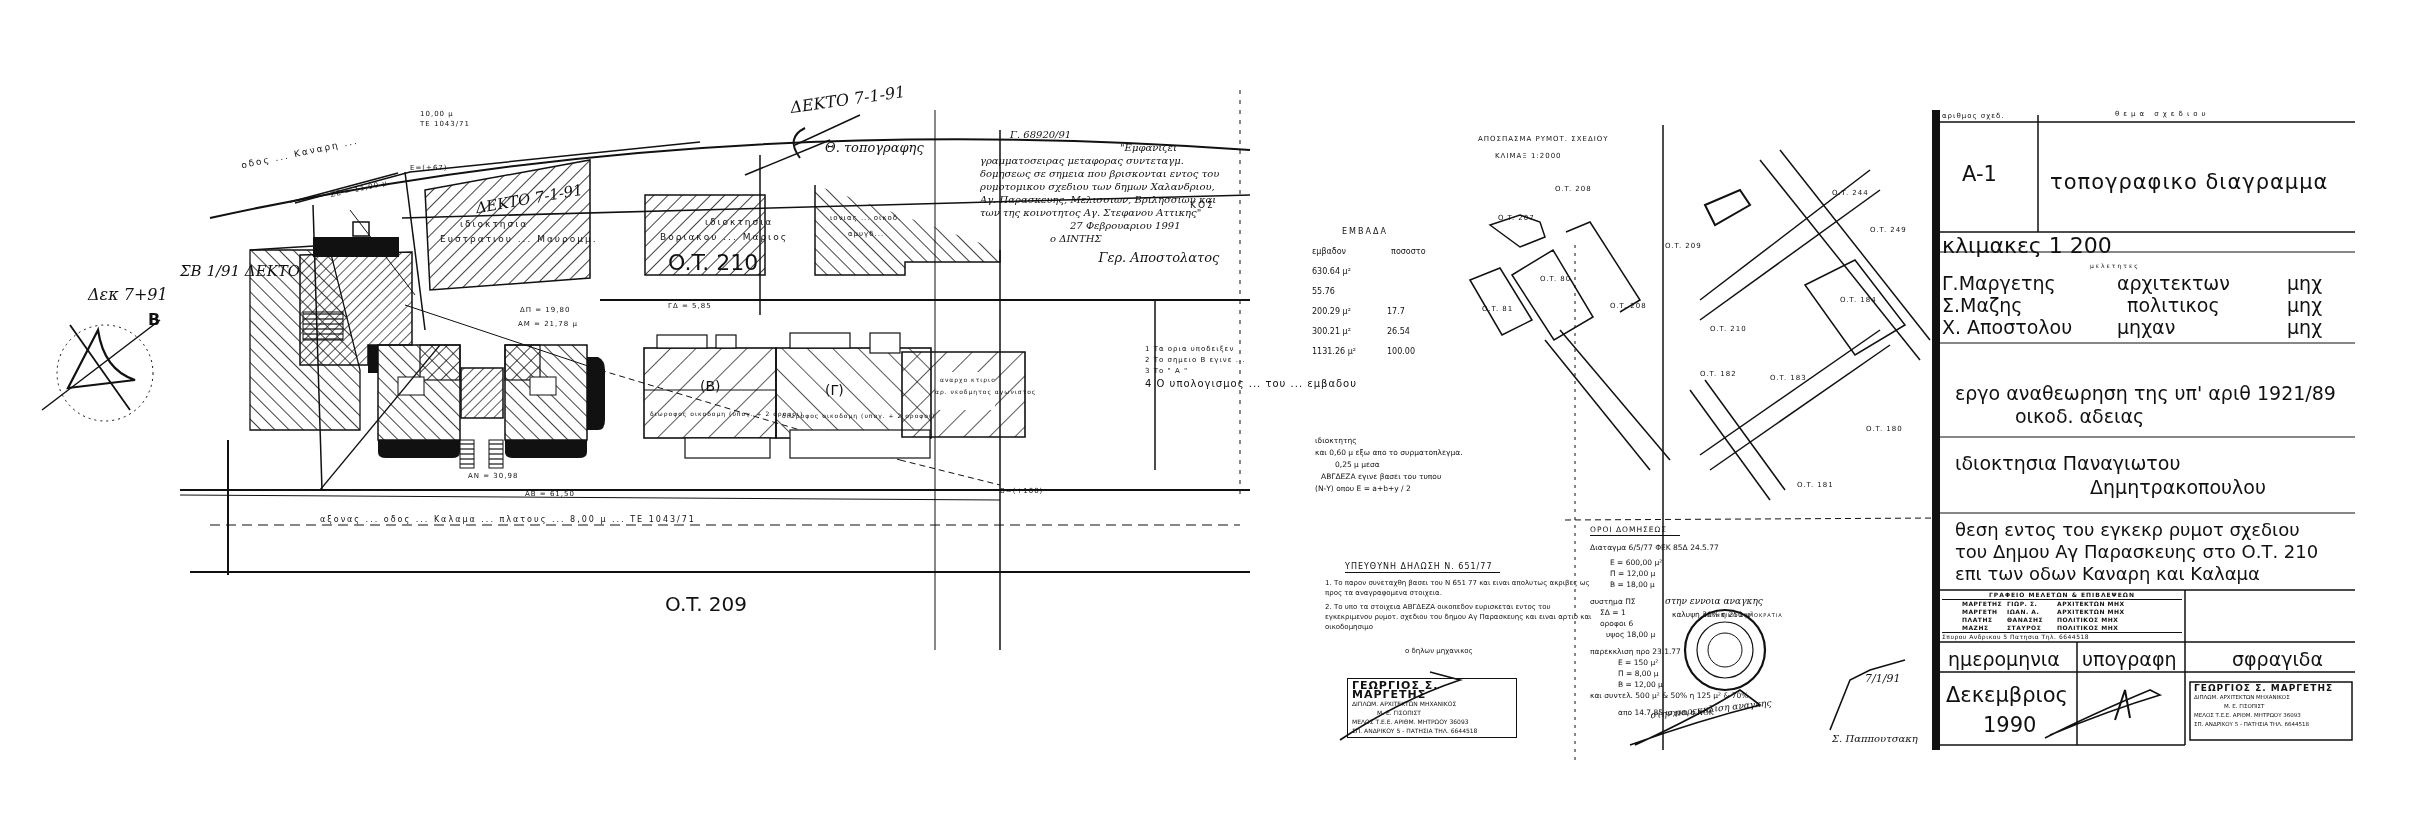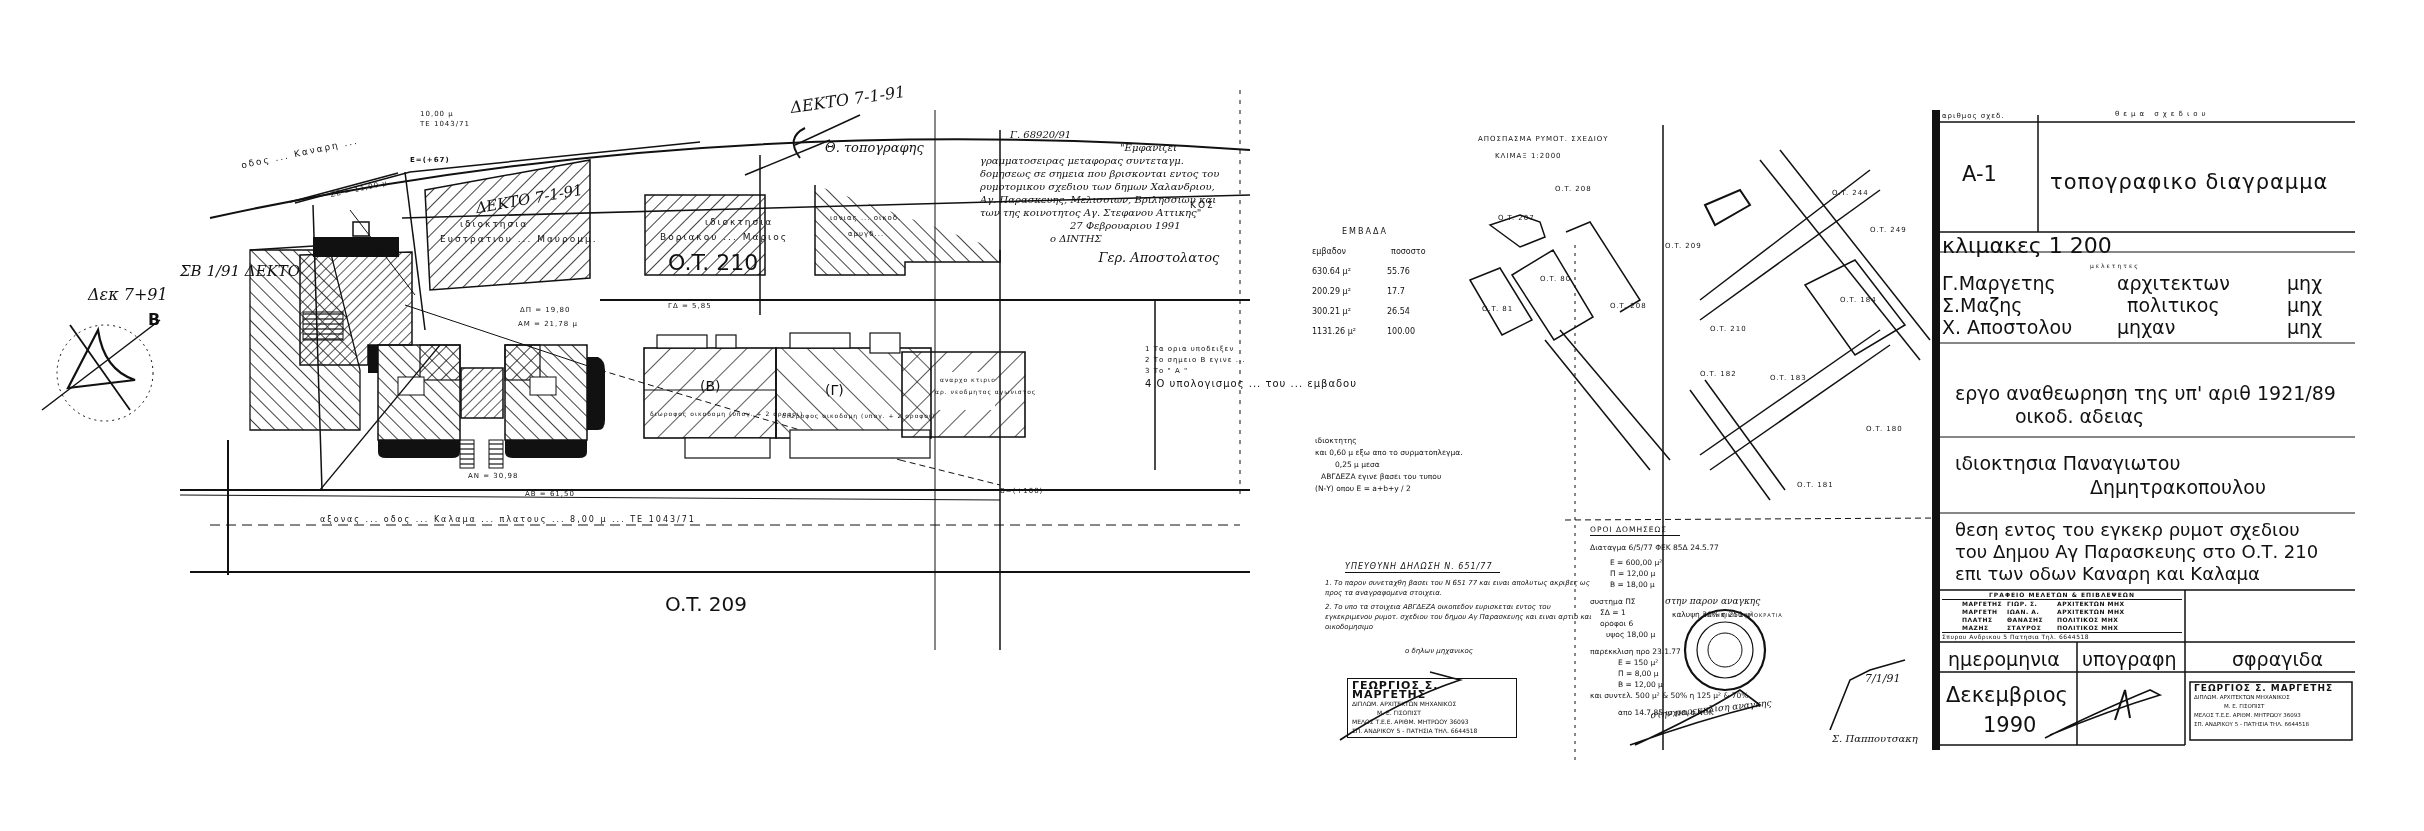--- a/index.html
+++ b/index.html
@@ -170,21 +170,21 @@
   <path d="M2115 720 L 2125 690 L 2130 718" fill="none" stroke="#111" stroke-width="2"></path>
 </svg>
 
 <div>
   <div class="t" style="left:668px;top:250px;font-size:22px;">O.T. 210</div>
   <div class="t" style="left:665px;top:592px;font-size:20px;">O.T. 209</div>
 
   <div class="t sm" style="left:240px;top:148px;transform:rotate(-12deg);">οδος ... Καναρη ...</div>
   <div class="t xs" style="left:420px;top:110px;">10,00 μ</div>
   <div class="t xs" style="left:420px;top:120px;">ΤΕ 1043/71</div>
-  <div class="t xs" style="left:410px;top:156px;font-weight:bold;">E=(+67)</div>
+  <div class="t xs" style="left:410px;top:164px;">E=(+67)</div>
   <div class="t xs" style="left:330px;top:185px;transform:rotate(-12deg);">ZE = 11,00 μ</div>
 
   <div class="t sm" style="left:460px;top:219px;">ιδιοκτησια</div>
   <div class="t sm" style="left:440px;top:234px;">Ευστρατιου ... Μαυρομμ.</div>
   <div class="t sm" style="left:705px;top:217px;">ιδιοκτησια</div>
   <div class="t sm" style="left:660px;top:232px;">Βοριακου ... Μαριος</div>
   <div class="t xs" style="left:830px;top:214px;text-align:right;">ιονιας ... οικοδ.</div>
   <div class="t xs" style="left:848px;top:230px;">αμυγδ...</div>
 
   <div class="t" style="left:700px;top:378px;font-size:14px;">(Β)</div>
@@ -233,21 +233,21 @@
 <div>
   <div class="t xs" style="left:1478px;top:135px;">ΑΠΟΣΠΑΣΜΑ ΡΥΜΟΤ. ΣΧΕΔΙΟΥ</div>
   <div class="t xs" style="left:1495px;top:152px;">ΚΛΙΜΑΞ 1:2000</div>
 
   <div class="abs" style="left:1312px;top:222px;font-size:8px;line-height:20px;">
     <div style="padding-left:30px;letter-spacing:2px;">ΕΜΒΑΔΑ</div>
     <div style="display:flex;gap:45px;">
         <span>εμβαδον</span>
         <span>ποσοστο</span>
       </div>
-    <div style="display:flex;">
+    <div style="display:flex;flex-direction:column;">
         <span style="width:75px">630.64 μ²</span>
         <span>55.76</span>
       </div>
     <div style="display:flex;">
         <span style="width:75px">200.29 μ²</span>
         <span>17.7</span>
       </div>
     <div style="display:flex;">
         <span style="width:75px">300.21 μ²</span>
         <span>26.54</span>
@@ -274,21 +274,21 @@
   <div class="t xs" style="left:1797px;top:481px;">O.T. 181</div>
 
   <div class="abs" style="left:1315px;top:435px;font-size:7.5px;line-height:12px;">
     <div>ιδιοκτητης</div>
     <div>και 0,60 μ εξω απο το συρματοπλεγμα.</div>
     <div style="padding-left:20px;">0,25 μ μεσα</div>
     <div style="padding-left:6px;">ΑΒΓΔΕΖΑ εγινε βασει του τυπου</div>
     <div>(Ν-Υ) οπου Ε = a+b+y / 2</div>
   </div>
 
-  <div class="abs" style="left:1325px;top:562px;width:270px;font-size:7px;line-height:10px;font-style:italic;">
+  <div class="abs" style="left:1325px;top:562px;width:270px;font-size:7px;line-height:10px;">
     <div class="ul" style="margin-left:20px;width:155px;font-size:8px;letter-spacing:1px;margin-bottom:5px;">ΥΠΕΥΘΥΝΗ ΔΗΛΩΣΗ Ν. 651/77</div>
     <div style="margin-bottom:4px;">1. Το παρον συνεταχθη βασει του Ν 651 77 και ειναι απολυτως ακριβες ως προς τα αναγραφομενα στοιχεια.</div>
     <div>2. Το υπο τα στοιχεια ΑΒΓΔΕΖΑ οικοπεδον ευρισκεται εντος του εγκεκριμενου ρυμοτ. σχεδιου του δημου Αγ Παρασκευης και ειναι αρτιο και οικοδομησιμο</div>
     <div style="padding-left:80px;margin-top:14px;">ο δηλων μηχανικος</div>
   </div>
 
   <div class="abs" style="left:1347px;top:678px;width:160px;border:1.5px solid #111;padding:2px 4px;font-size:6px;line-height:9px;">
     <div style="font-size:11px;font-weight:bold;letter-spacing:1px;">ΓΕΩΡΓΙΟΣ Σ. ΜΑΡΓΕΤΗΣ</div>
     <div>ΔΙΠΛΩΜ. ΑΡΧΙΤΕΚΤΩΝ ΜΗΧΑΝΙΚΟΣ</div>
     <div style="padding-left:25px;">Μ. Ε. ΓΙΣΟΠΙΣΤ</div>
@@ -307,21 +307,21 @@
     <div style="padding-left:10px;">οροφοι  6</div>
     <div style="padding-left:16px;">υψος  18,00 μ</div>
     <div style="margin-top:6px;">παρεκκλιση  προ 23.1.77</div>
     <div style="padding-left:28px;">Ε = 150 μ²</div>
     <div style="padding-left:28px;">Π = 8,00 μ</div>
     <div style="padding-left:28px;">Β = 12,00 μ</div>
     <div>και συντελ. 500 μ² &amp; 50% η 125 μ² &amp; 70%</div>
     <div style="padding-left:28px;margin-top:6px;">απο  14.7.85  ισχυει  ο  ΝΟΚ</div>
   </div>
   <div class="t" style="left:1672px;top:610px;font-size:7.5px;">καλυψη 30% η 250 μ²</div>
-  <div class="t hand" style="left:1665px;top:596px;font-size:9px;">στην παρον αναγκης</div>
+  <div class="t hand" style="left:1665px;top:596px;font-size:9px;">στην εννοια αναγκης</div>
   <div class="t hand" style="left:1650px;top:704px;font-size:9px;transform:rotate(-6deg);">στην παρεκκλιση αναγκης</div>
   <div class="t hand" style="left:1865px;top:672px;font-size:11px;">7/1/91</div>
   <div class="t hand" style="left:1832px;top:733px;font-size:10px;">Σ. Παππουτσακη</div>
   <div class="t xs" style="left:1703px;top:612px;font-size:5px;">ΕΛΛΗΝΙΚΗ ΔΗΜΟΚΡΑΤΙΑ</div>
 </div>
 
 <div>
   <div class="t" style="left:1942px;top:112px;font-size:7px;letter-spacing:1px;">αριθμος σχεδ.</div>
   <div class="t" style="left:2115px;top:110px;font-size:7px;letter-spacing:4px;">θεμα σχεδιου</div>
   <div class="t" style="left:1962px;top:162px;font-size:21px;">A-1</div>

